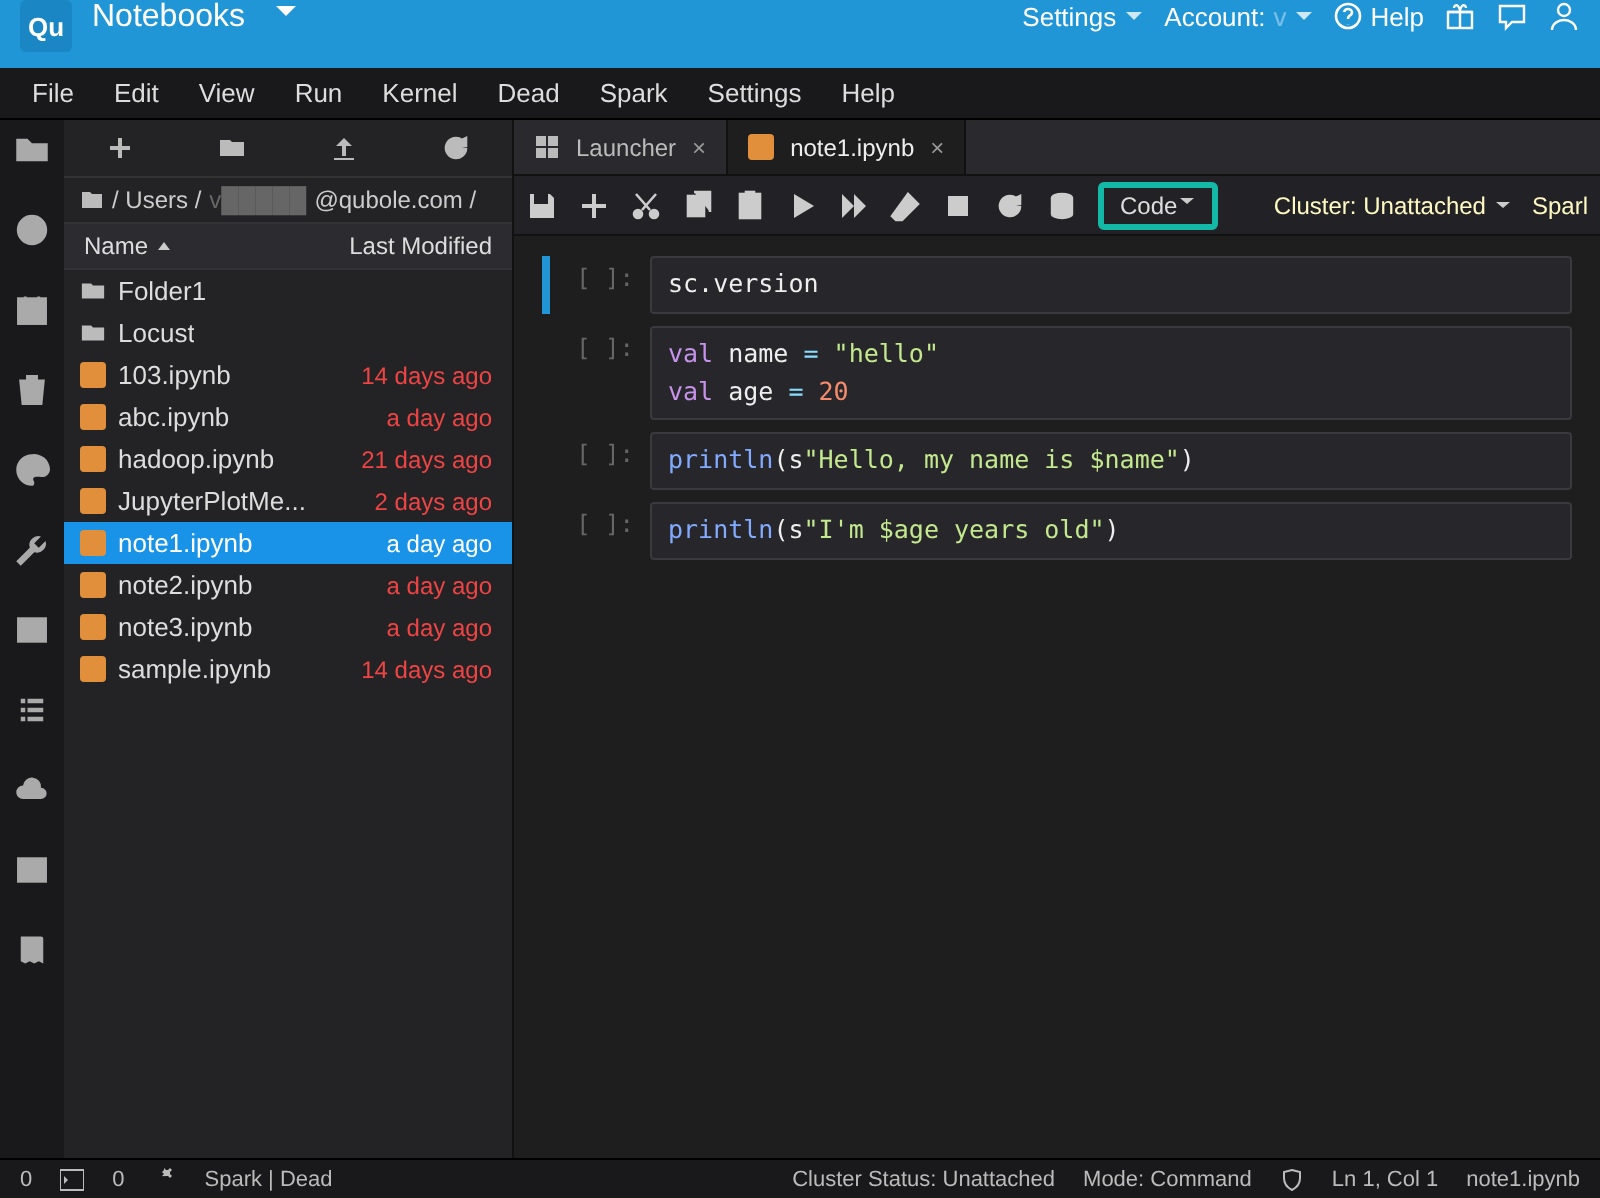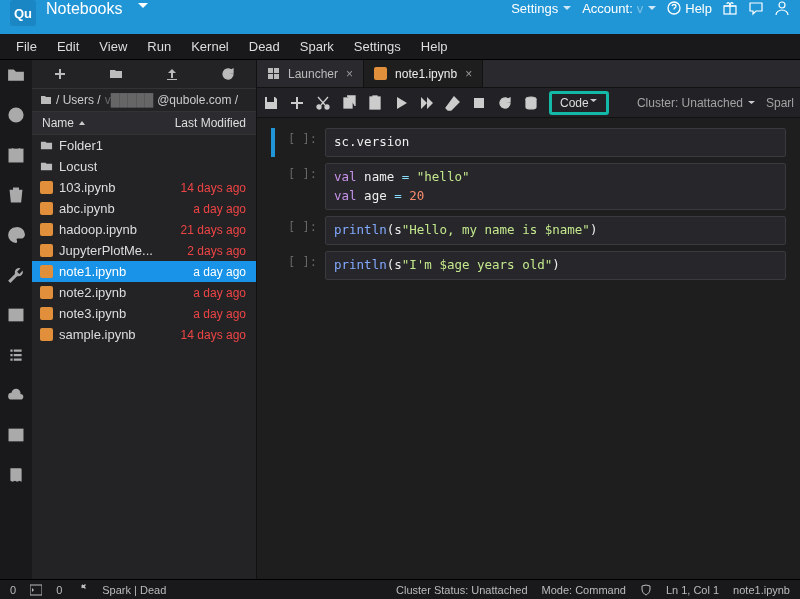--- a/index.html
+++ b/index.html
@@ -31,21 +31,21 @@
 .fdicon { width:13px; height:13px; fill:#bbb; flex-shrink:0; }
 .content { flex:1; display:flex; flex-direction:column; background:#1e1e1e; }
 .tabs { display:flex; height:28px; background:#2a2a2e; align-items:stretch; border-bottom:1px solid #111; }
 .tab { display:flex; align-items:center; padding:0 10px; gap:8px; font-size:12px; color:#bbb; border-right:1px solid #111; background:#2a2a2e; max-width:190px; }
 .tab.act { background:#1e1e1e; color:#eee; }
 .tab .cls { color:#999; }
 .nb-toolbar { display:flex; align-items:center; height:30px; background:#222226; border-bottom:1px solid #111; padding:0 6px; gap:10px; }
 .nb-toolbar .tbtn { width:16px; height:16px; fill:#ccc; cursor:pointer; }
 .nb-toolbar .sel { display:flex; align-items:flex-start; gap:0; border:3px solid #14b8a6; padding:2px 8px; border-radius:3px; font-size:12px; }
 .nb-toolbar .spacer { flex:1; }
-.nb-toolbar .txt { font-size:12px; color:#a3a3a3; }
+.nb-toolbar .txt { font-size:12px; color:#fef9c3; }
 .nb-body { flex:1; padding:10px 14px; background:#1e1e1e; display:flex; flex-direction:column; gap:6px; overflow:auto; }
 .cell { display:flex; align-items:flex-start; gap:8px; }
 .cell .bar { width:4px; align-self:stretch; }
 .cell.act .bar { background:#2196d6; }
 .cell .pr { font-family:monospace; font-size:12px; color:#666; width:34px; text-align:right; padding-top:4px; flex-shrink:0; }
 .cell .code { flex:1; background:#27272b; border:1px solid #3a3a3e; padding:4px 8px; font-family:Menlo,monospace; font-size:12.5px; line-height:1.5; border-radius:2px; white-space:pre; }
 .params { background:#3a3a3e; color:#eee; font-size:11px; font-weight:bold; padding:3px 8px; flex:1; margin-left:46px; border-radius:2px; }
 .kw { color:#c792ea; } .fn { color:#82aaff; } .st { color:#c3e88d; } .nm2 { color:#f78c6c; } .op { color:#89ddff; } .id { color:#eee; }
 .statusbar { height:20px; background:#19191b; display:flex; align-items:center; padding:0 10px; font-size:11px; color:#bbb; gap:14px; border-top:1px solid #000; }
 .statusbar .grow { flex:1; }

